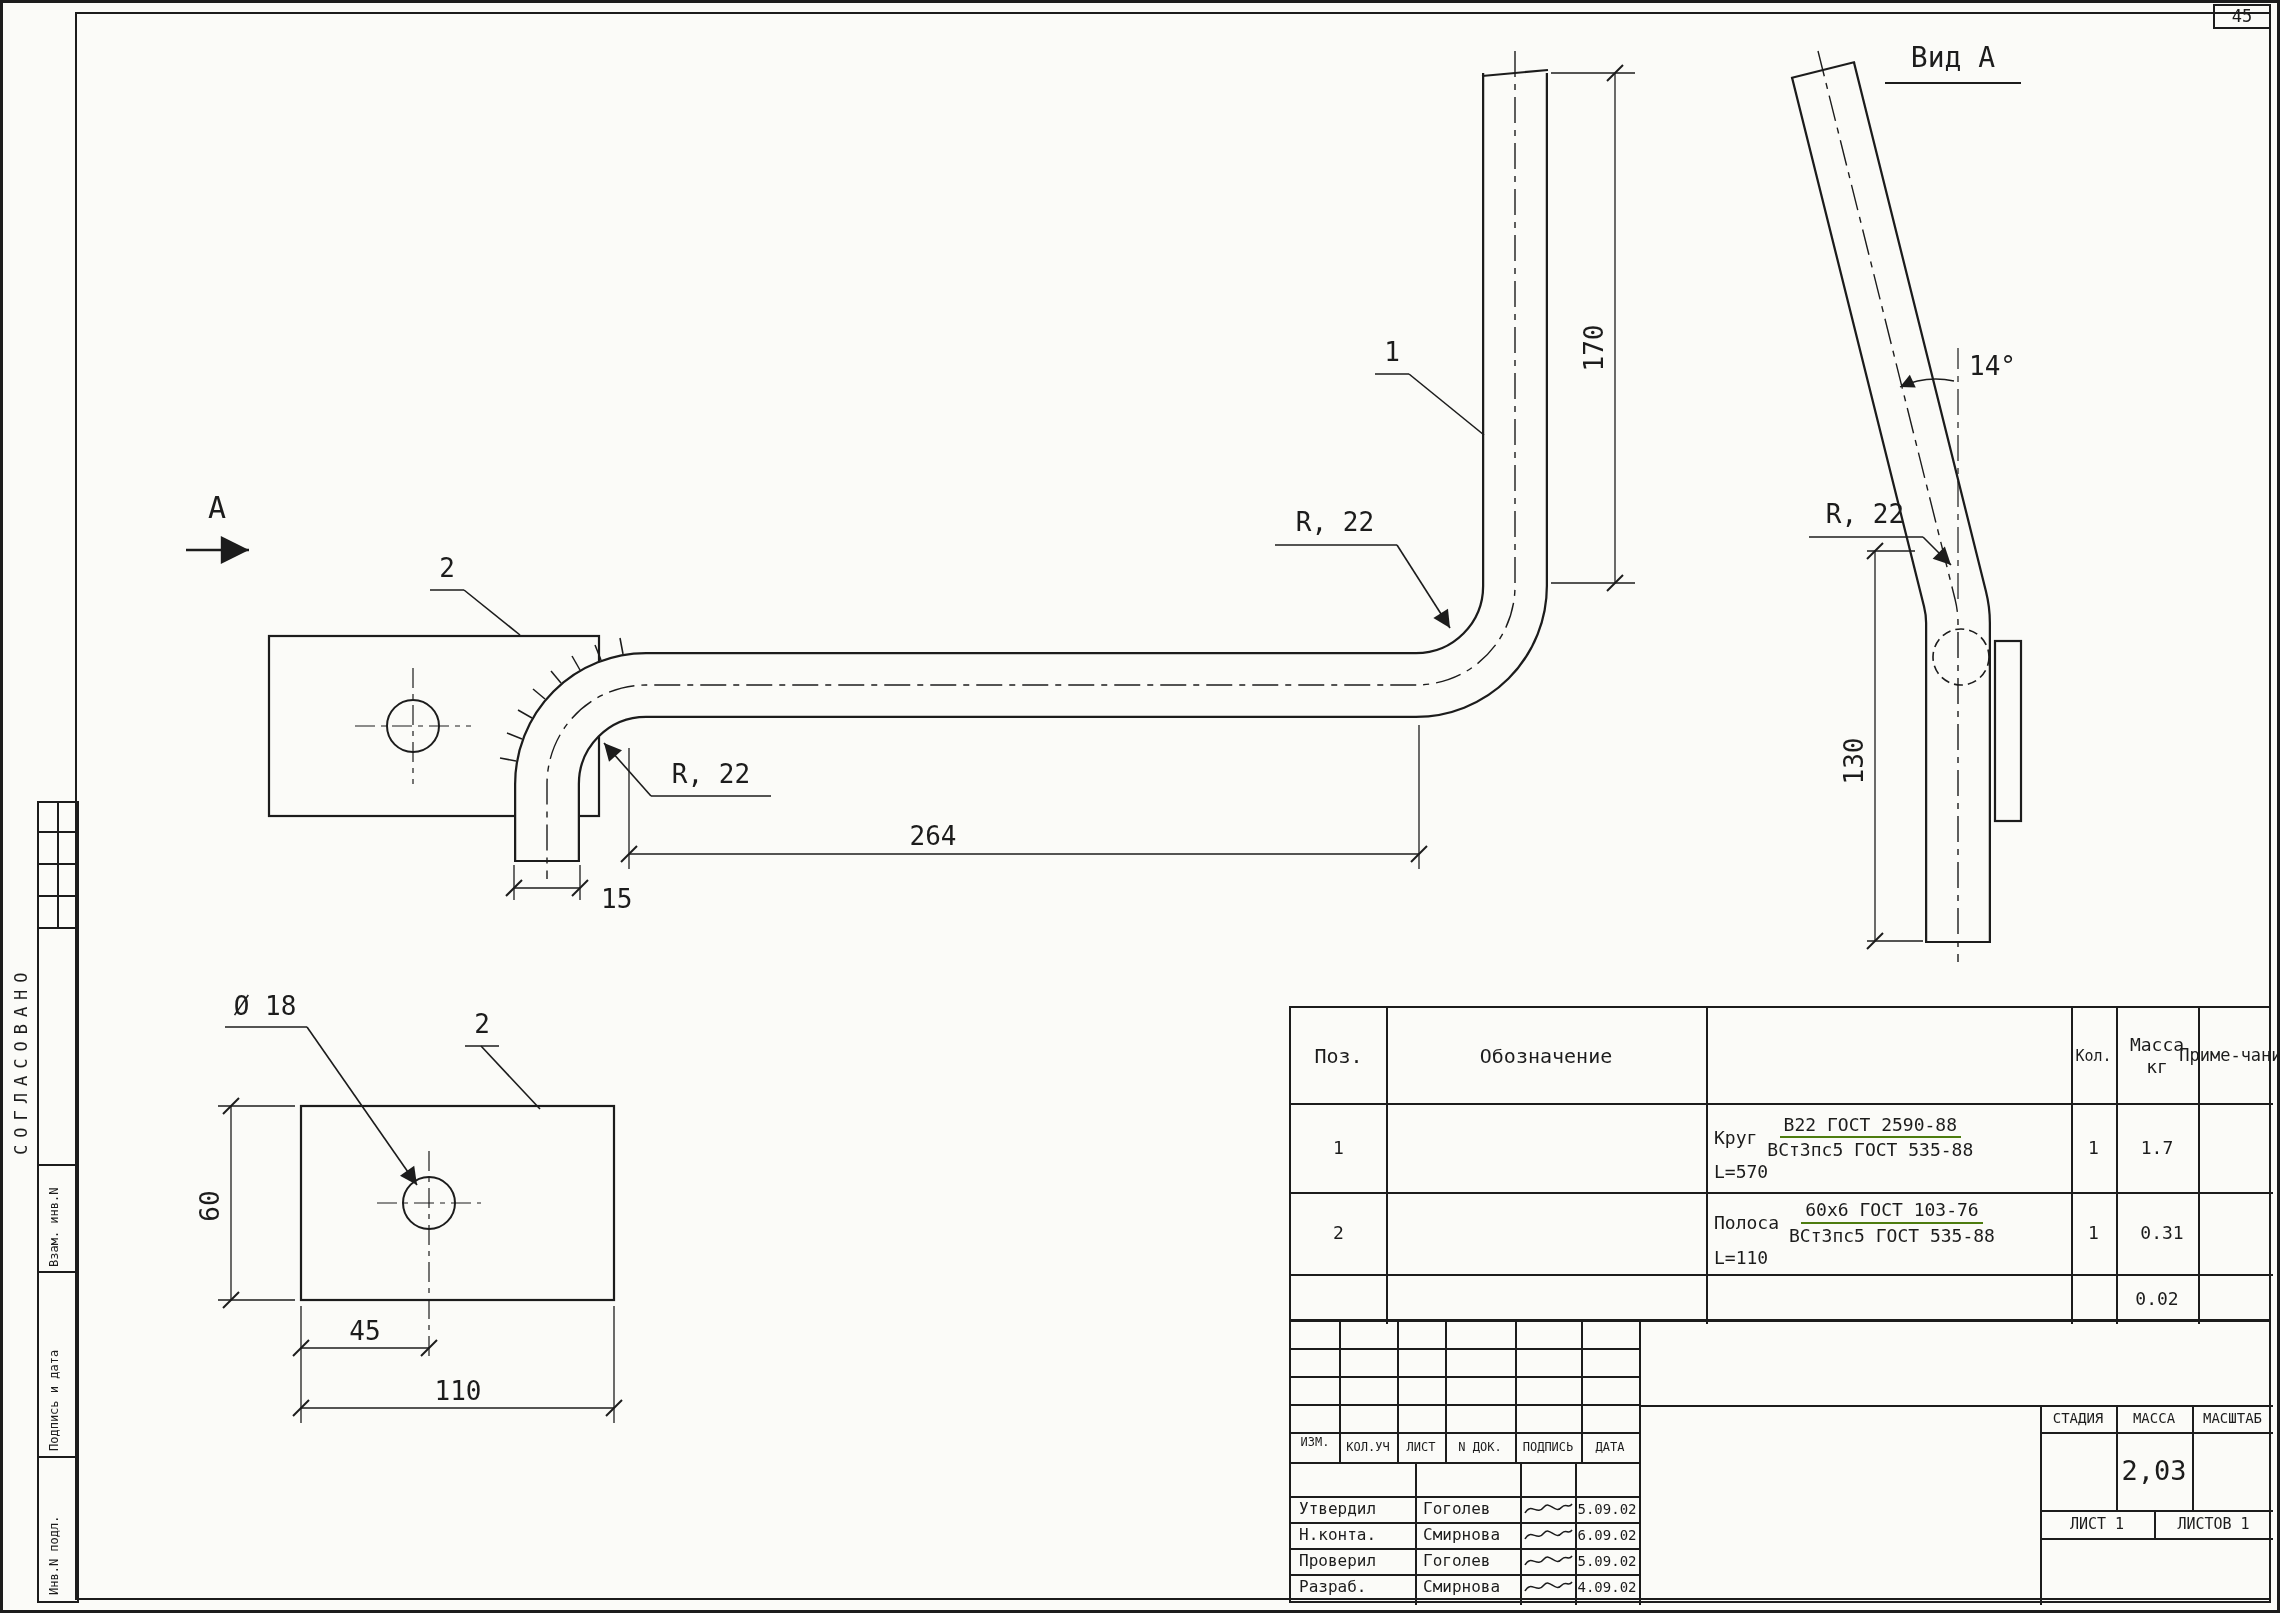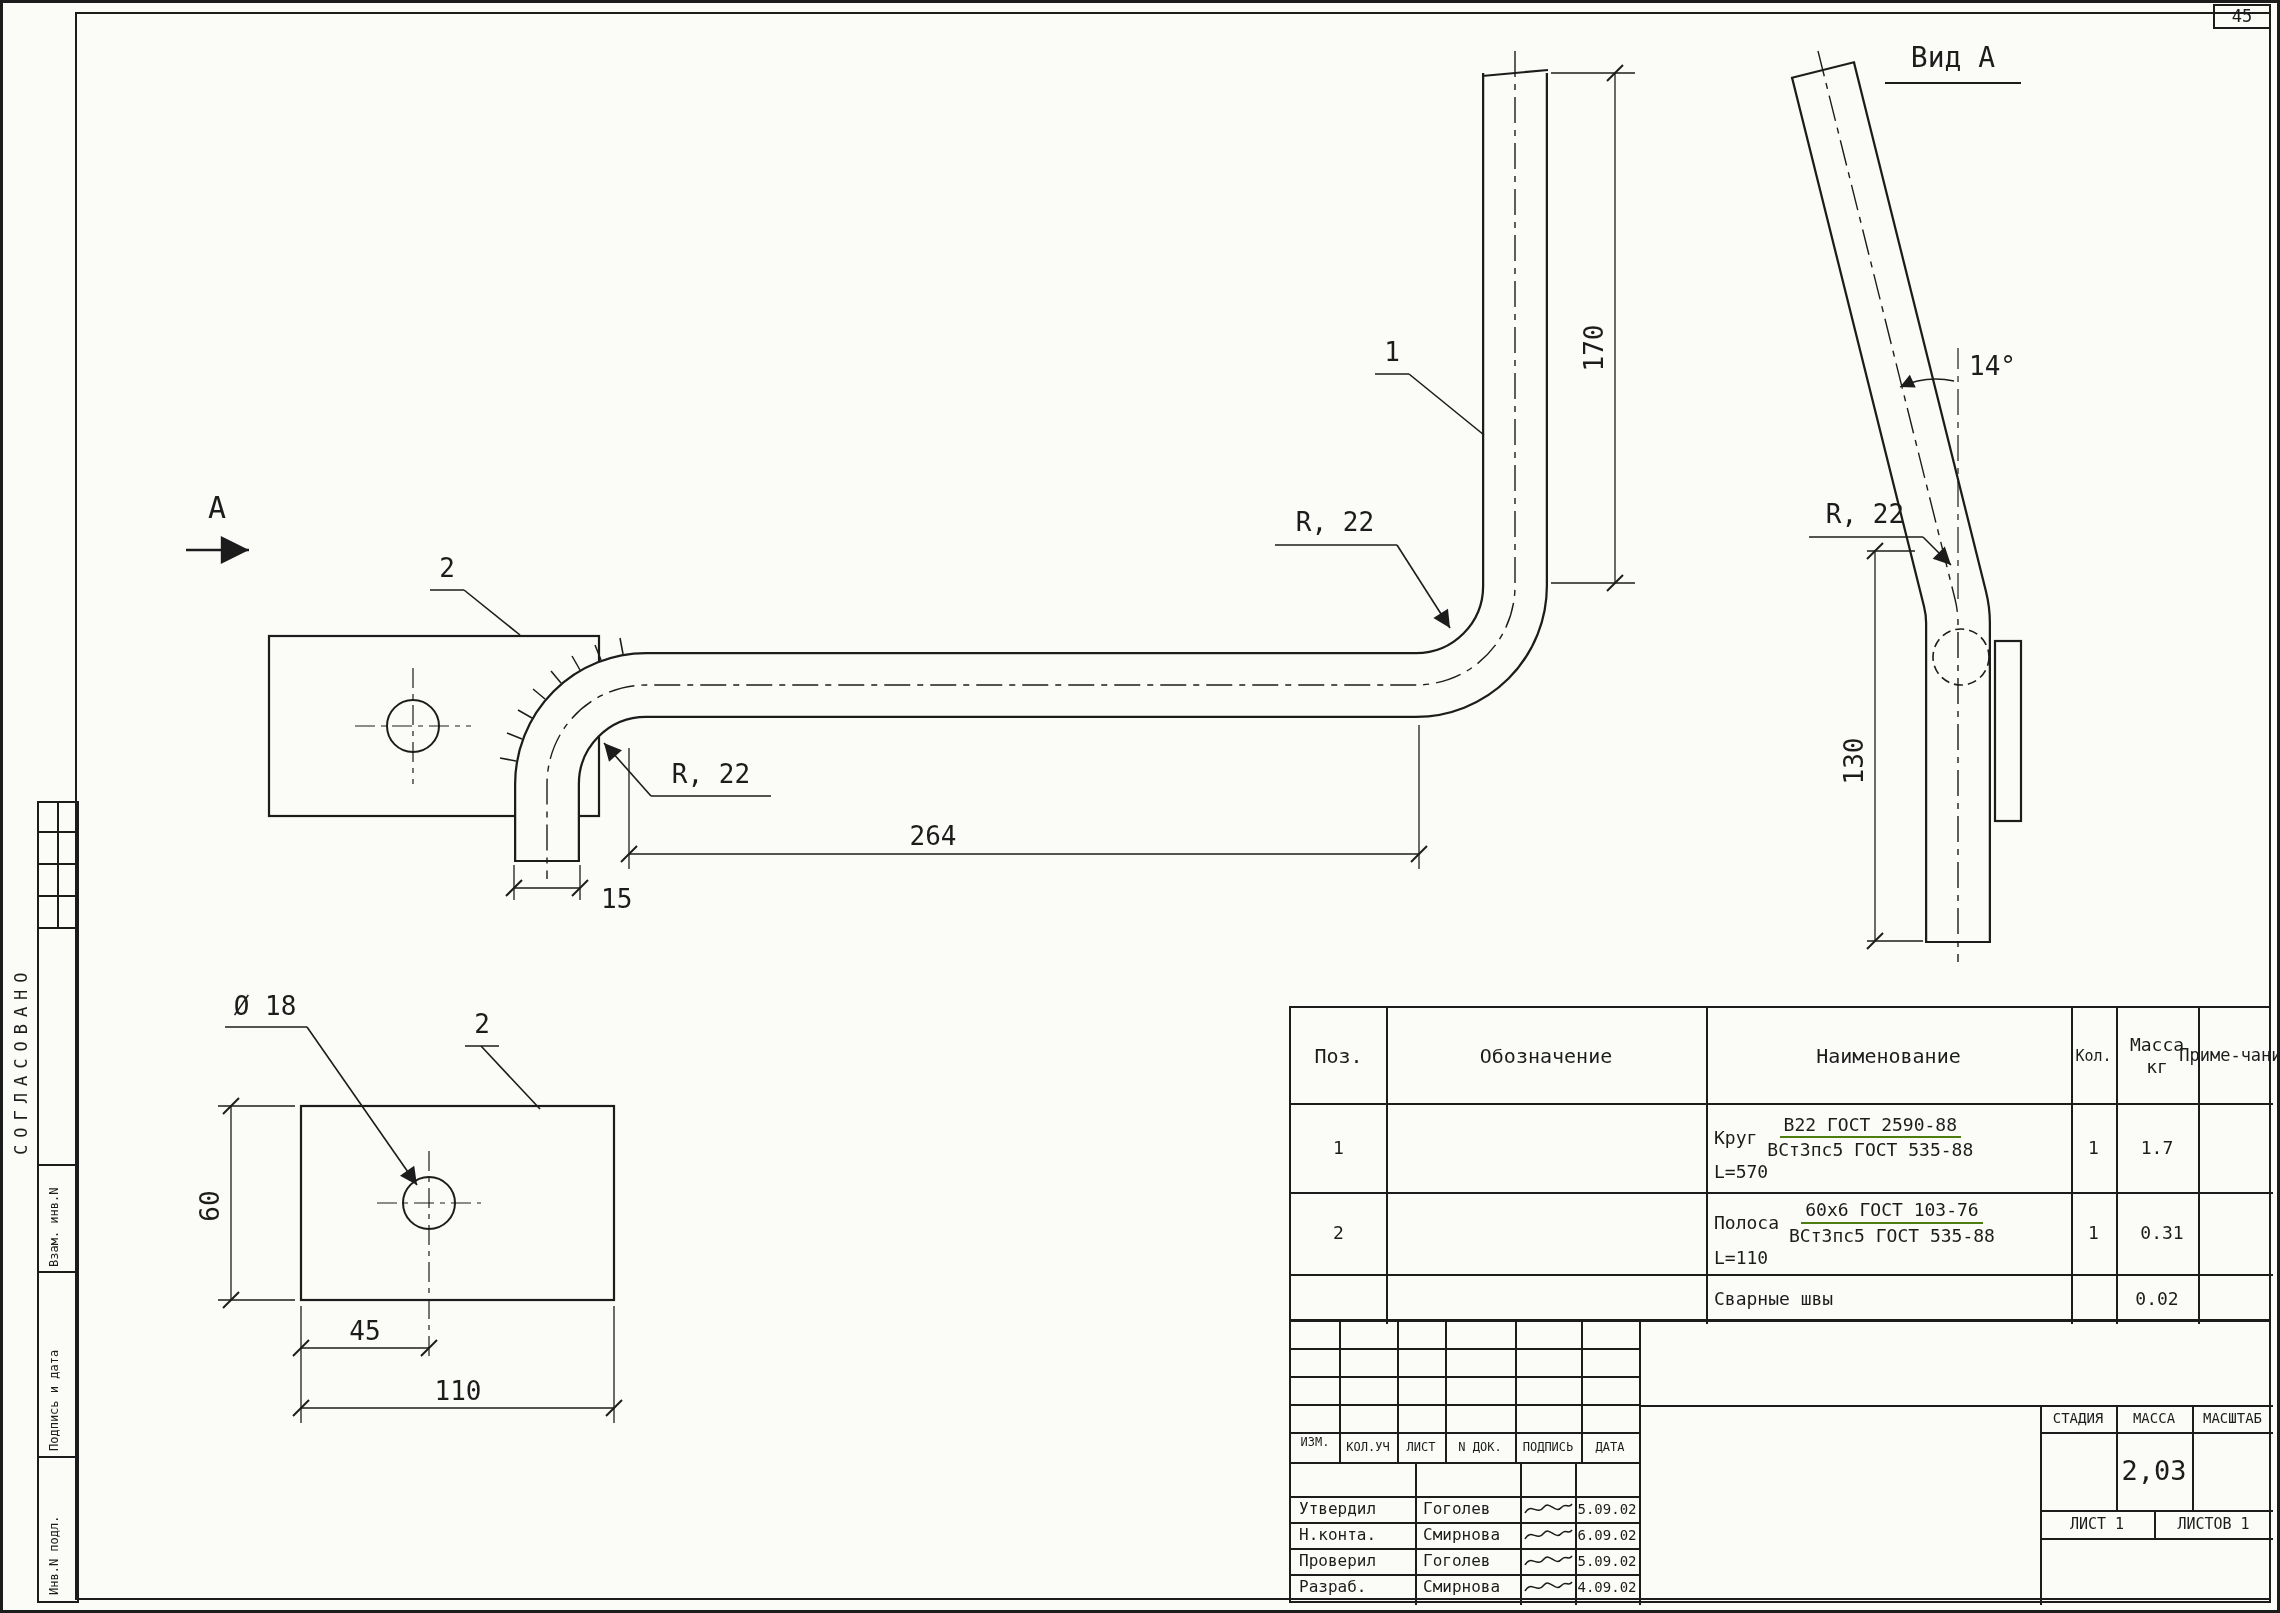--- a/index.html
+++ b/index.html
@@ -208,21 +208,20 @@
     <div class="vl" style="left:415px;top:0;height:316px"></div>
     <div class="vl" style="left:780px;top:0;height:316px"></div>
     <div class="vl" style="left:825px;top:0;height:316px"></div>
     <div class="vl" style="left:907px;top:0;height:316px"></div>
     <div class="hl" style="left:0;top:95px;width:982px"></div>
     <div class="hl" style="left:0;top:184px;width:982px"></div>
     <div class="hl" style="left:0;top:266px;width:982px"></div>
 
     <div class="cell" style="left:0;top:0;width:95px;height:95px;font-size:20px">Поз.</div>
     <div class="cell" style="left:95px;top:0;width:320px;height:95px;font-size:20px">Обозначение</div>
-    <div class="cell" style="left:415px;top:0;width:365px;height:95px;font-size:20px">Наименование</div>
     <div class="cell" style="left:780px;top:0;width:45px;height:95px;font-size:15px">Кол.</div>
     <div class="cell" style="left:825px;top:0;width:82px;height:95px;font-size:18px;flex-direction:column">
       <span>Масса</span>
       <span>кг</span>
     </div>
     <div class="cell" style="left:907px;top:0;width:75px;height:95px;font-size:17px;flex-direction:row">
       <span>Приме-</span>
       <span>чание</span>
     </div>
 
@@ -247,21 +246,20 @@
         <span class="frac">
           <span class="ft">60х6 ГОСТ 103-76</span>
           <span>ВСт3пс5 ГОСТ 535-88</span>
         </span>
       </div>
       <span class="speclen">L=110</span>
     </div>
     <div class="cell" style="left:780px;top:184px;width:45px;height:82px;font-size:18px">1</div>
     <div class="cell" style="left:825px;top:184px;width:92px;height:82px;font-size:18px">0.31</div>
 
-    <div class="cell left" style="left:415px;top:266px;width:365px;height:50px;font-size:18px">Сварные швы</div>
     <div class="cell" style="left:825px;top:266px;width:82px;height:50px;font-size:18px">0.02</div>
   </div>
 
   <div class="frame" style="left:1286px;top:1316px;width:982px;height:284px">
 
     <div class="vl" style="left:348px;top:0;height:284px"></div>
 
     <div class="hl" style="left:0;top:27px;width:348px"></div>
     <div class="hl" style="left:0;top:55px;width:348px"></div>
     <div class="hl" style="left:0;top:83px;width:348px"></div>

